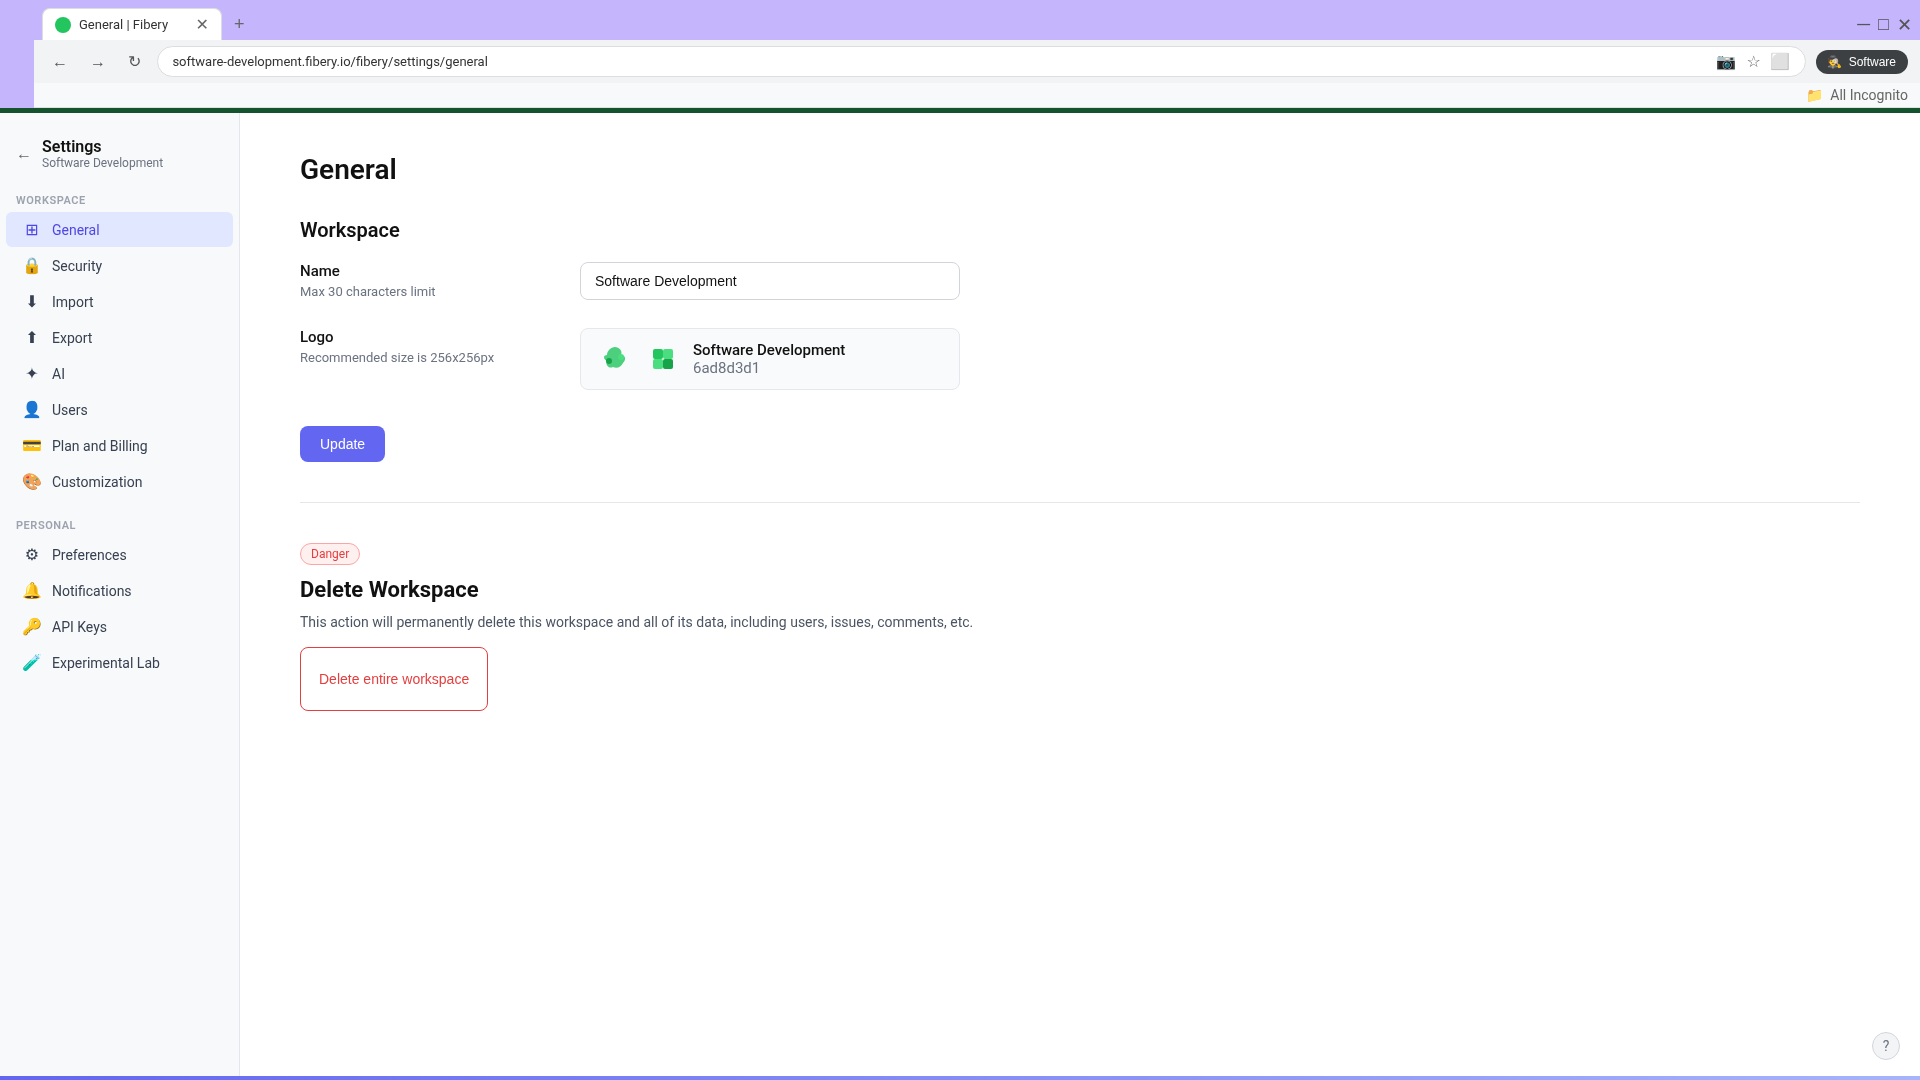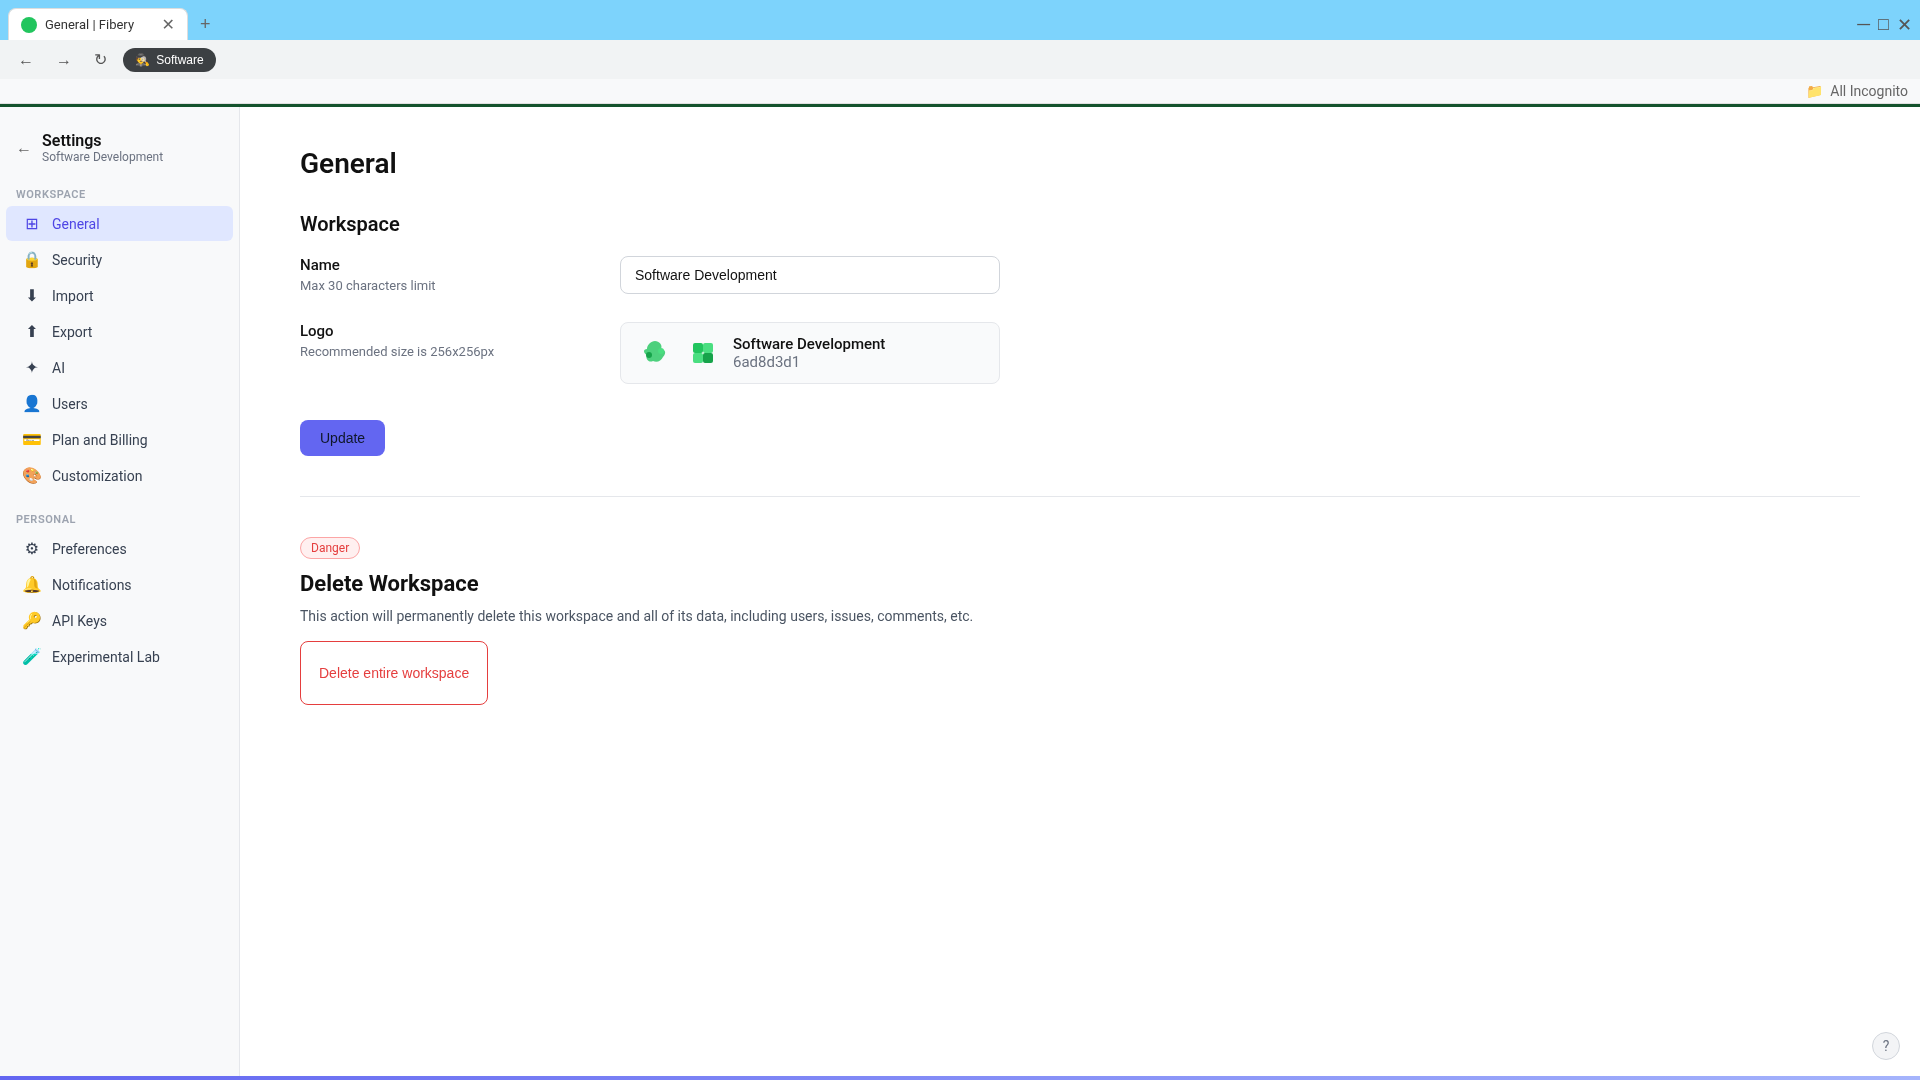--- a/index.html
+++ b/index.html
@@ -1,19 +1,19 @@
 <!DOCTYPE html>
 <html><head>
   <meta charset="utf-8">
   <style>
     * { margin: 0; padding: 0; box-sizing: border-box; }
     body { font-family: -apple-system, BlinkMacSystemFont, 'Segoe UI', Roboto, sans-serif; background: #fff; font-size: 14px; color: #1a1a1a; overflow: hidden; }
 
     
-    .browser-chrome { background: #7dd3fc; border-bottom: 3px solid #14532d; }
+    .browser-chrome { background: #c4b5fd; border-bottom: 5px solid #14532d; padding-left: 34px; }
     .browser-tab-bar { display: flex; align-items: center; padding: 8px 8px 0 8px; gap: 4px; }
     .browser-tab { display: flex; align-items: center; gap: 8px; background: #fff; border-radius: 8px 8px 0 0; padding: 6px 12px; font-size: 13px; color: #333; min-width: 180px; border: 1px solid #ddd; border-bottom: none; }
     .browser-tab .favicon { width: 16px; height: 16px; background: #22c55e; border-radius: 50%; display: inline-block; }
     .browser-tab .close-tab { margin-left: auto; color: #666; cursor: pointer; font-size: 16px; }
     .browser-tab-new { background: none; border: none; font-size: 18px; color: #666; cursor: pointer; padding: 4px 8px; }
     .browser-window-controls { display: flex; align-items: center; gap: 8px; margin-left: auto; }
     .browser-window-controls span { font-size: 18px; color: #555; cursor: pointer; }
 
     .browser-toolbar { display: flex; align-items: center; padding: 6px 12px; gap: 10px; background: #f1f3f4; }
     .browser-nav-btn { background: none; border: none; font-size: 16px; color: #555; cursor: pointer; padding: 4px 6px; border-radius: 50%; }
@@ -39,36 +39,36 @@
     .sidebar-item { display: flex; align-items: center; gap: 10px; padding: 8px 16px; cursor: pointer; border-radius: 6px; margin: 1px 6px; color: #374151; font-size: 14px; }
     .sidebar-item.active { background: #e0e7ff; color: #4f46e5; }
     .sidebar-item .item-icon { font-size: 16px; width: 20px; text-align: center; }
 
     
     .main-content { flex: 1; padding: 40px 60px; overflow-y: auto; background: #fff; }
     .page-title { font-size: 28px; font-weight: 600; color: #111; margin-bottom: 32px; }
 
     .section-title { font-size: 20px; font-weight: 600; color: #111; margin-bottom: 20px; }
 
-    .field-row { display: flex; align-items: flex-start; margin-bottom: 28px; gap: 40px; }
+    .field-row { display: flex; align-items: flex-start; margin-bottom: 28px; }
     .field-label-col { width: 280px; flex-shrink: 0; }
     .field-label { font-size: 15px; font-weight: 500; color: #111; margin-bottom: 4px; }
     .field-hint { font-size: 13px; color: #6b7280; }
     .field-control { flex: 1; max-width: 380px; }
 
     .text-input { width: 100%; border: 1px solid #d1d5db; border-radius: 8px; padding: 10px 14px; font-size: 14px; color: #111; background: #fff; outline: none; }
 
     .logo-preview { display: flex; align-items: center; gap: 12px; background: #f9fafb; border: 1px solid #e5e7eb; border-radius: 8px; padding: 12px 16px; }
     .logo-icon { width: 36px; height: 36px; display: flex; align-items: center; justify-content: center; }
     .logo-icon svg { width: 32px; height: 32px; }
     .logo-info { }
     .logo-name { font-size: 15px; font-weight: 500; color: #111; }
     .logo-id { font-size: 15px; color: #6b7280; }
 
-    .update-btn { background: #6366f1; color: #0f172a; border: none; border-radius: 8px; padding: 10px 20px; font-size: 14px; font-weight: 500; cursor: pointer; margin-top: 8px; }
+    .update-btn { background: #6366f1; color: #ffffff; border: none; border-radius: 8px; padding: 10px 20px; font-size: 14px; font-weight: 500; cursor: pointer; margin-top: 8px; }
 
     .divider { height: 1px; background: #e5e7eb; margin: 40px 0; }
 
     .danger-badge { display: inline-block; background: #fff0f0; color: #e53e3e; border: 1px solid #fca5a5; border-radius: 12px; padding: 3px 10px; font-size: 12px; font-weight: 400; margin-bottom: 12px; }
     .delete-title { font-size: 22px; font-weight: 700; color: #111; margin-bottom: 10px; }
     .delete-desc { font-size: 14px; color: #4b5563; margin-bottom: 14px; line-height: 1.5; }
     .delete-btn { background: #fff; color: #e53e3e; border: 1px solid #e53e3e; border-radius: 8px; padding: 23px 18px; font-size: 14px; cursor: pointer; }
 
     .bottom-bar { position: fixed; bottom: 0; left: 0; right: 0; height: 4px; background: linear-gradient(to right, #6366f1, #a5b4fc); }
 
@@ -88,20 +88,28 @@
     <div class="browser-window-controls">
       <span>─</span>
       <span>□</span>
       <span>✕</span>
     </div>
   </div>
   <div class="browser-toolbar">
     <button class="browser-nav-btn">←</button>
     <button class="browser-nav-btn">→</button>
     <button class="browser-nav-btn">↻</button>
+    <div class="browser-address-bar">
+      <span>software-development.fibery.io/fibery/settings/general</span>
+      <div class="browser-address-icons">
+        <span>📷</span>
+        <span>☆</span>
+        <span>⬜</span>
+      </div>
+    </div>
     <button class="incognito-btn">
       <span>🕵</span>
       <span>Software</span>
     </button>
   </div>
   <div class="bookmarks-bar">
     <span>📁</span>
     <span>All Incognito</span>
   </div>
 </div>

